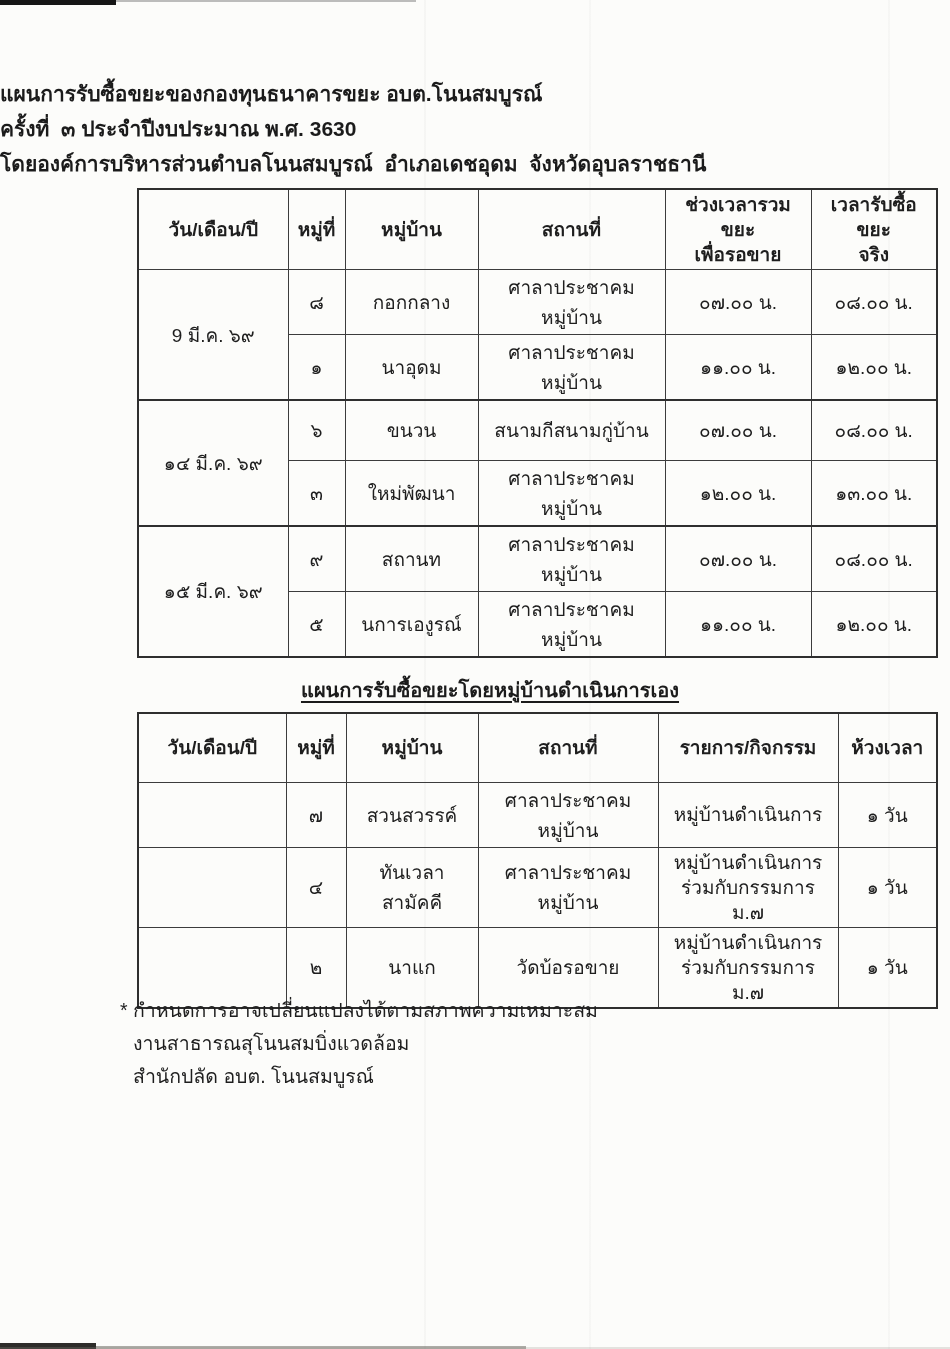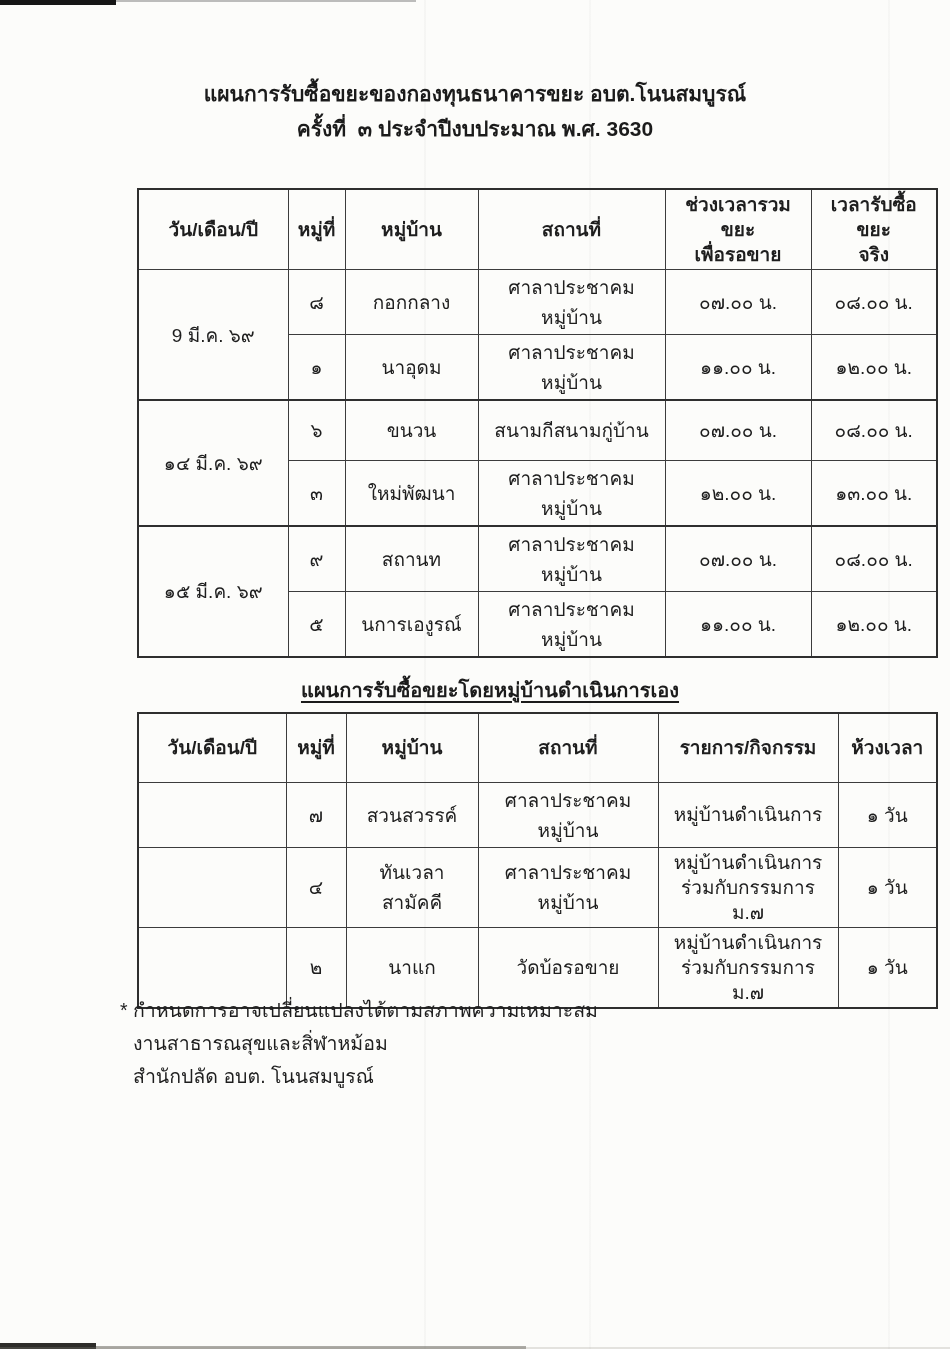--- a/index.html
+++ b/index.html
@@ -28,21 +28,20 @@
   
   .artifact{position:absolute;}
   .a-top-left{left:0;top:0;width:116px;height:5px;background:#161616;}
   .a-top-tail{left:116px;top:0;width:300px;height:2px;background:rgba(110,110,110,.45);}
   .a-bottom-left{left:0;bottom:0;width:96px;height:6px;background:#2d2c29;}
   .a-bottom-tail{left:96px;bottom:0;width:430px;height:3px;background:rgba(105,103,96,.55);}
   .a-bottom-faint{left:0;bottom:0;width:100%;height:2px;background:rgba(150,148,140,.25);}
 
   .title-block{
     position:absolute;top:76px;left:0;width:950px;
-    text-align:center;
     font-size:21px;font-weight:bold;line-height:35px;
     color:#1b1b1b;
   }
   .title-line{white-space:pre;}
 
   table{
     border-collapse:collapse;
     table-layout:fixed;
     position:absolute;
     background:transparent;
@@ -92,20 +91,21 @@
 
   <div class="artifact a-top-left"></div>
   <div class="artifact a-top-tail"></div>
   <div class="artifact a-bottom-left"></div>
   <div class="artifact a-bottom-tail"></div>
   <div class="artifact a-bottom-faint"></div>
 
   <div class="title-block">
     <div class="title-line">แผนการรับซื้อขยะของกองทุนธนาคารขยะ อบต.โนนสมบูรณ์</div>
     <div class="title-line">ครั้งที่  ๓ ประจำปีงบประมาณ พ.ศ. 3630</div>
+    <div class="title-line">โดยองค์การบริหารส่วนตำบลโนนสมบูรณ์  อำเภอเดชอุดม  จังหวัดอุบลราชธานี</div>
   </div>
 
   <table id="table1">
     <colgroup>
       <col style="width:150px">
         <col style="width:57px">
         <col style="width:133px">
       <col style="width:187px">
         <col style="width:146px">
         <col style="width:126px">
@@ -213,17 +213,17 @@
       <td>วัดบ้อรอขาย</td>
       <td class="two-line">หมู่บ้านดำเนินการ
 ร่วมกับกรรมการ ม.๗</td>
       <td class="bold">๑ วัน</td>
     </tr>
   </tbody>
     </table>
 
   <div class="footnotes">
     <div>* กำหนดการอาจเปลี่ยนแปลงได้ตามสภาพความเหมาะสม</div>
-    <div class="indent">งานสาธารณสุขและสิ่ฬาหม้อม</div>
+    <div class="indent">งานสาธารณสุโนนสมบิ่งแวดล้อม</div>
     <div class="indent">สำนักปลัด  อบต. โนนสมบูรณ์</div>
   </div>
 
 </div>
 
 </body></html>

